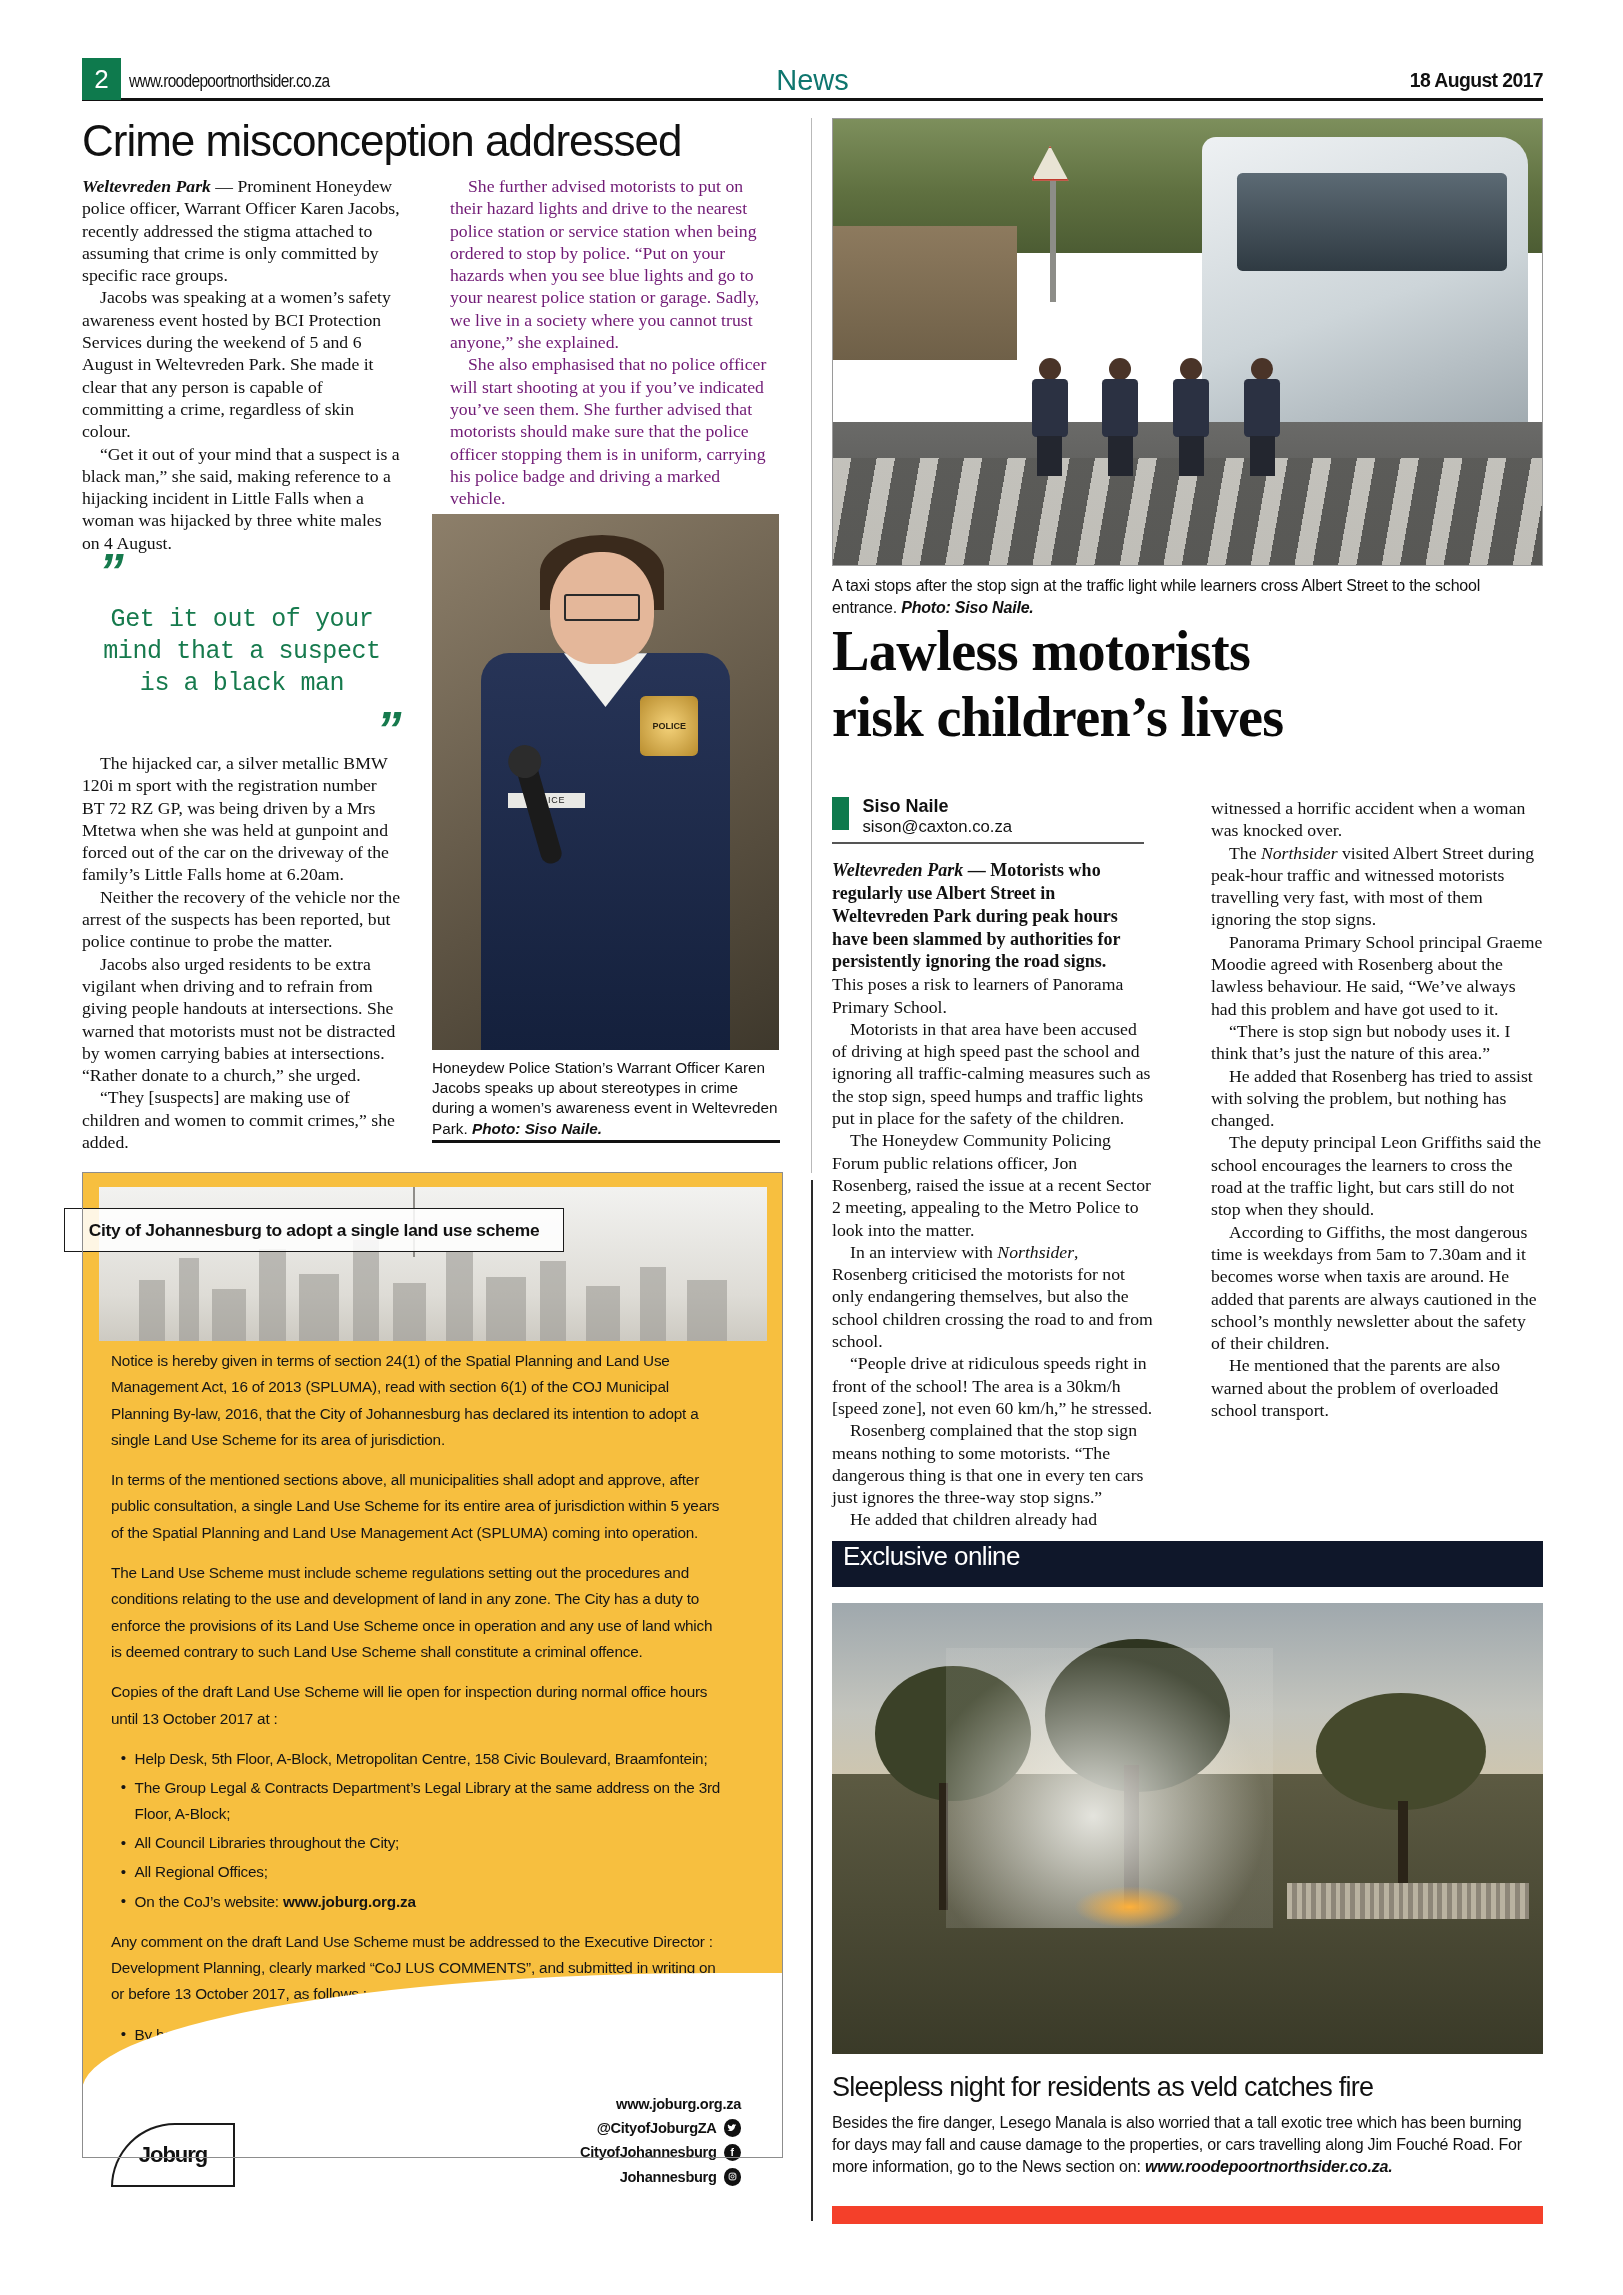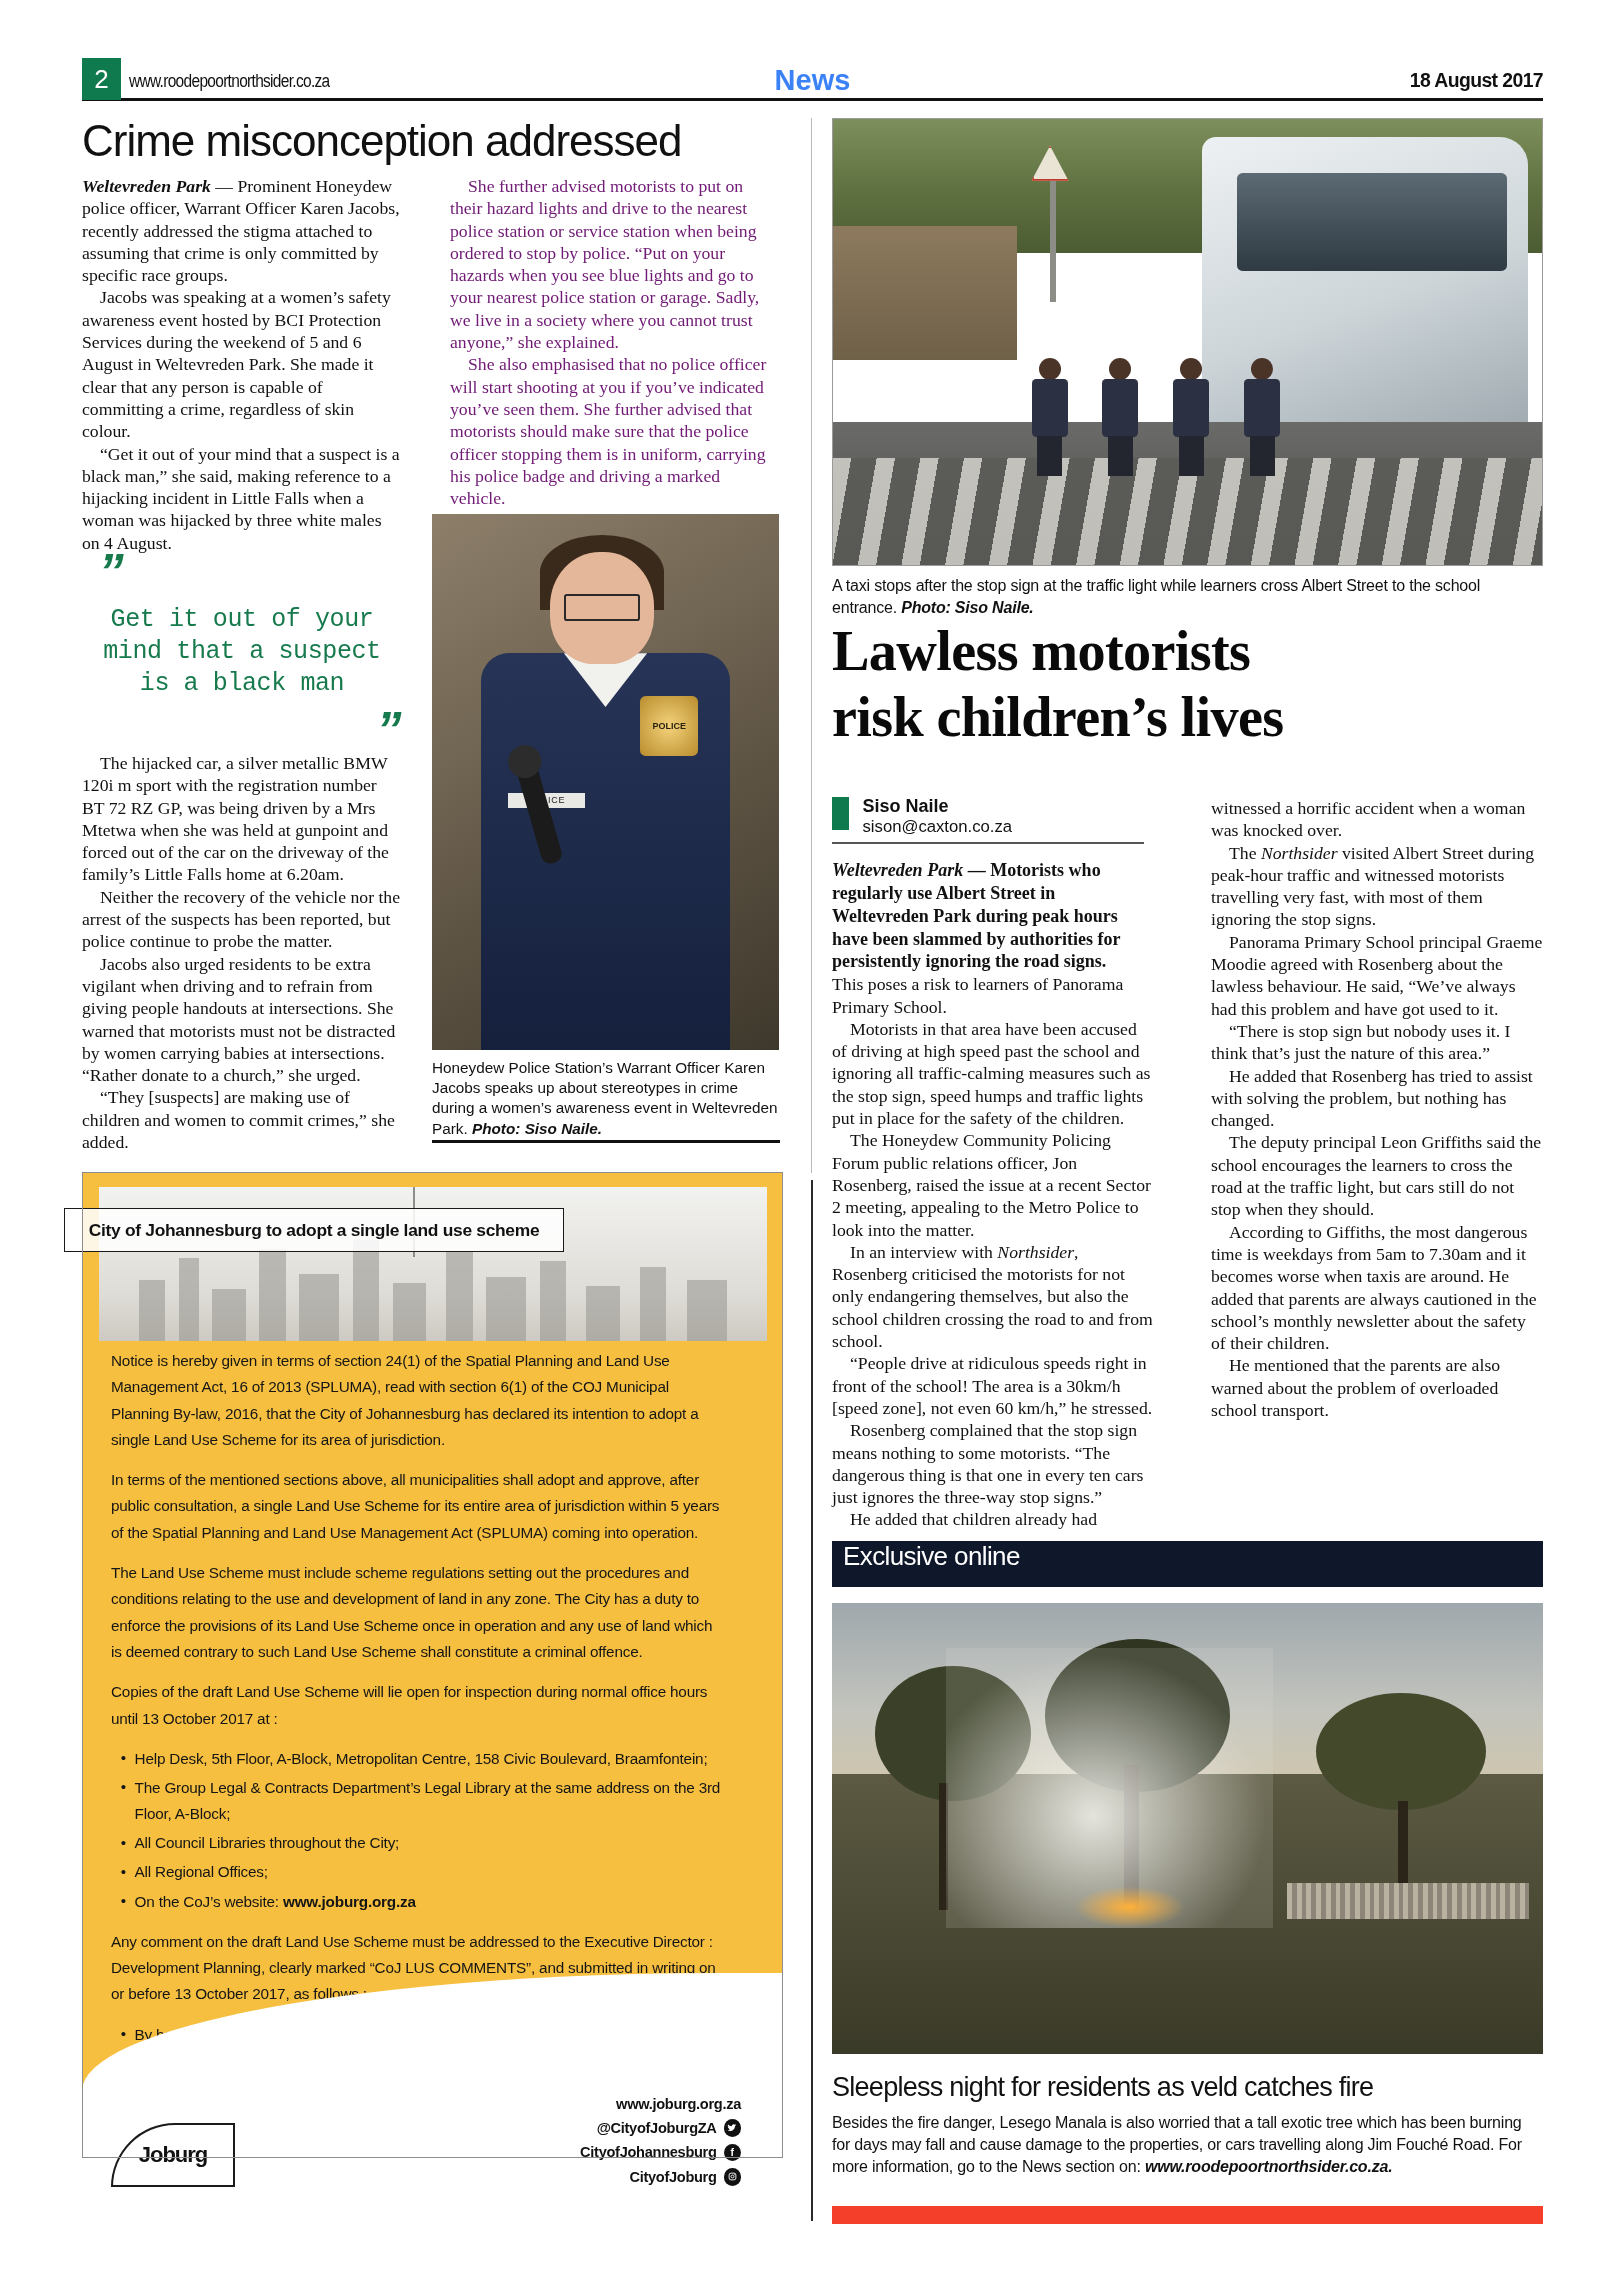--- a/index.html
+++ b/index.html
@@ -28,21 +28,21 @@
   }
   .site-url {
     position: absolute; left: 47px; top: 12.5px;
     font-family: "Liberation Sans", sans-serif;
     font-size: 18px; letter-spacing: -0.8px;
     color: #111; transform: scaleX(0.86); transform-origin: left center;
   }
   .section-name {
     position: absolute; left: 50%; top: 5.6px; transform: translateX(-50%);
     font-family: "Liberation Sans", sans-serif;
-    font-size: 29px; font-weight: 700; color: #3b82f6;
+    font-size: 29px; font-weight: 400; color: #0f766e;
   }
   .issue-date {
     position: absolute; right: 0; top: 11px;
     font-family: "Liberation Sans", sans-serif;
     font-size: 19.4px; font-weight: bold; color: #111;
     letter-spacing: -0.6px;
   }
 
   
   .vrule-main {
@@ -552,21 +552,21 @@
         <svg width="9.7" height="9.7" viewBox="0 0 24 24" fill="#fff">
             <path d="M23 5a9 9 0 0 1-2.6.7A4.5 4.5 0 0 0 22.4 3a9 9 0 0 1-2.9 1.1A4.5 4.5 0 0 0 12 8.2a12.8 12.8 0 0 1-9.3-4.7 4.5 4.5 0 0 0 1.4 6 4.4 4.4 0 0 1-2-.6c0 2.2 1.5 4 3.6 4.4a4.4 4.4 0 0 1-2 .1 4.5 4.5 0 0 0 4.2 3.1A9 9 0 0 1 1 18.4 12.7 12.7 0 0 0 20 7.6c.9-.6 1.6-1.4 2.3-2.3Z"></path>
           </svg>
       </span>
     </div>
     <div class="ad-link-row">
       <span class="lbl">CityofJohannesburg</span>
       <span class="soc-icon">f</span>
     </div>
     <div class="ad-link-row">
-      <span class="lbl">CityofJoburg</span>
+      <span class="lbl">Johannesburg</span>
       <span class="soc-icon">
         <svg width="9" height="9" viewBox="0 0 24 24" fill="none" stroke="#fff" stroke-width="2.4">
           <rect x="3" y="3" width="18" height="18" rx="5"></rect>
             <circle cx="12" cy="12" r="4"></circle>
             <circle cx="17.3" cy="6.7" r="1.3" fill="#fff" stroke="none"></circle>
         </svg>
       </span>
     </div>
   </div>
 

